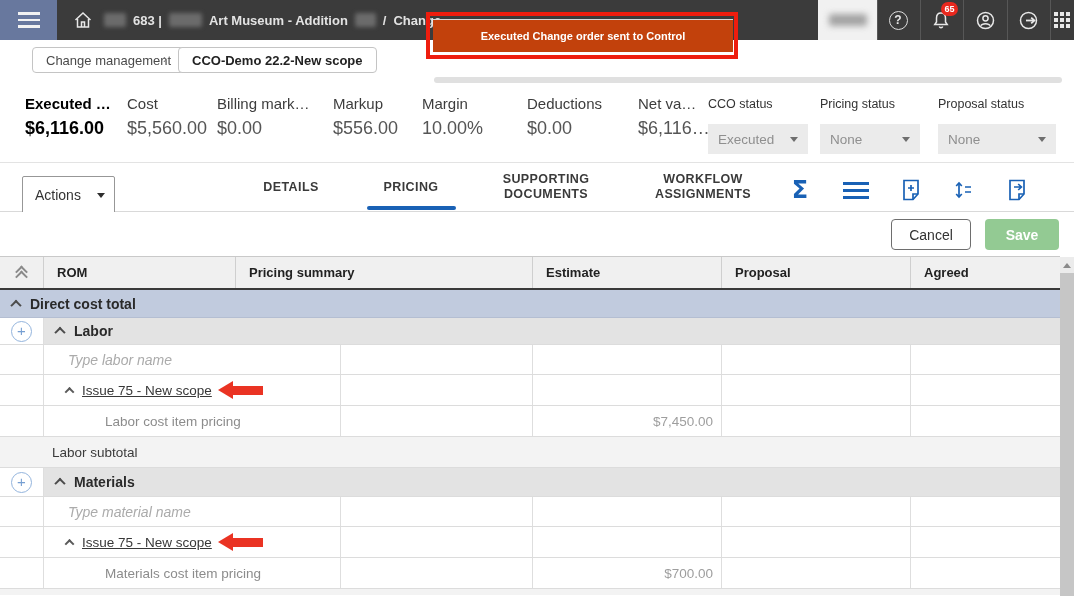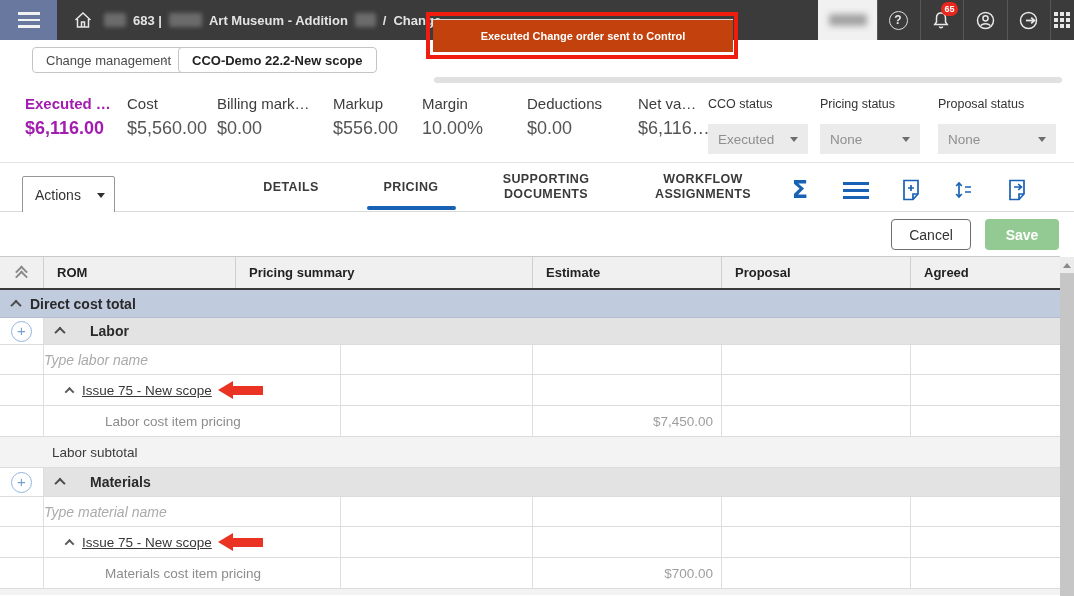--- a/index.html
+++ b/index.html
@@ -36,21 +36,21 @@
   .chip1 { left:32px; }
   .chip2 { left:178px; font-weight:700; color:#222; }
   .chip-sep { position:absolute; left:163px; top:12px; font-size:12px; color:#777; }
   .hscroll { position:absolute; left:434px; top:77px; width:628px; height:6px; background:#e0e0e0; border-radius:3px; z-index:2; }
 
   
   .kpis { position:absolute; left:0; top:80px; width:1074px; height:83px; background:#fff; border-bottom:1px solid #e3e3e3; }
   .kpi { position:absolute; top:0; }
   .kpi .k-label { position:absolute; top:15px; left:0; font-size:15px; color:#3d3d3d; white-space:nowrap; }
   .kpi .k-value { position:absolute; top:38px; left:0; font-size:18px; color:#555; white-space:nowrap; }
-  .kpi.k-exec .k-label, .kpi.k-exec .k-value { font-weight:700; color:#a21caf; }
+  .kpi.k-exec .k-label, .kpi.k-exec .k-value { font-weight:700; color:#000000; }
   .kp1{left:25px}.kp2{left:127px}.kp3{left:217px}.kp4{left:333px}.kp5{left:422px}.kp6{left:527px}.kp7{left:638px}
   .status { position:absolute; top:0; }
   .st1{left:708px; width:100px}.st2{left:820px; width:100px}.st3{left:938px; width:118px}
   .status .s-label { position:absolute; top:17px; left:0; font-size:12.5px; color:#333; white-space:nowrap; }
   .status .s-select { position:absolute; top:44px; left:0; right:0; height:30px; background:#ebebeb; display:flex; align-items:center; padding:0 10px; font-size:13.5px; color:#8f8f8f; cursor:pointer; }
   .dd-caret { width:0; height:0; border-left:4.5px solid transparent; border-right:4.5px solid transparent; border-top:5px solid #6e6e6e; margin-left:auto; }
 
   
   .toolbar { position:absolute; left:0; top:163px; width:1074px; height:49px; background:#fff; border-bottom:1px solid #d9d9d9; }
   .actions-btn { position:absolute; left:22px; top:13px; width:93px; height:38px; border:1px solid #979797; border-radius:2px; background:#fff; display:flex; align-items:center; padding:0 12px; font-size:14px; color:#333; cursor:pointer; }
@@ -80,24 +80,24 @@
   .g-row { display:flex; border-bottom:1px solid #dcdcdc; background:#fff; }
   .h28{height:28px}.h27{height:27px}.h29{height:29px}.h30{height:30px}.h31{height:31px}
   .gcell { display:flex; align-items:center; border-right:1px solid #dedede; }
   .gcell.gutter-cell { width:44px; justify-content:center; background:#fff; }
   .gcell.c1{width:297px}.gcell.c2{width:192px}.gcell.c3{width:189px}.gcell.c4{width:189px}.gcell.c5{width:149px;border-right:none}
   .r-section { background:#c1cbde; border-bottom:1px solid #b4bed2; align-items:center; }
   .r-section .chev { margin-left:12px; }
   .r-section .lbl-bold { margin-left:10px; }
   .group-bg { flex:1; background:#e3e3e3; display:flex; align-items:center; border-right:none; }
   .group-bg .chev { margin-left:12px; }
-  .group-bg .lbl-bold { margin-left:26px; }
+  .group-bg .lbl-bold { margin-left:10px; }
   .lbl-bold { font-weight:700; font-size:14px; color:#2a2a2a; white-space:nowrap; }
   .r-subtotal { background:#f3f3f3; align-items:center; padding-left:52px; }
-  .placeholder { font-style:italic; color:#ababab; font-size:14px; }
+  .placeholder { margin-left:24px; font-style:italic; color:#ababab; font-size:14px; }
   .issue-c1 .chev { margin-left:22px; width:7px; height:7px; border-color:#5a5a5a; }
   .issue-link { margin-left:9px; color:#383838; text-decoration:underline; white-space:nowrap; cursor:pointer; }
   .item-label { margin-left:61px; color:#8c8c8c; white-space:nowrap; }
   .money { width:100%; text-align:right; padding-right:8px; color:#9e9e9e; }
   .r-peek { height:6px; background:#f3f3f3; border-bottom:none; }
 
   .chev { display:inline-block; width:8px; height:8px; border-top:2px solid #4c4c4c; border-left:2px solid #4c4c4c; transform:rotate(45deg) translate(1px,1px); }
   .dblchev { position:relative; width:16px; height:14px; }
   .dblchev .chev { position:absolute; left:3px; width:9px; height:9px; border-color:#8a8a8a; }
   .dblchev .ca1 { top:0; } .dblchev .ca2 { top:5px; }

